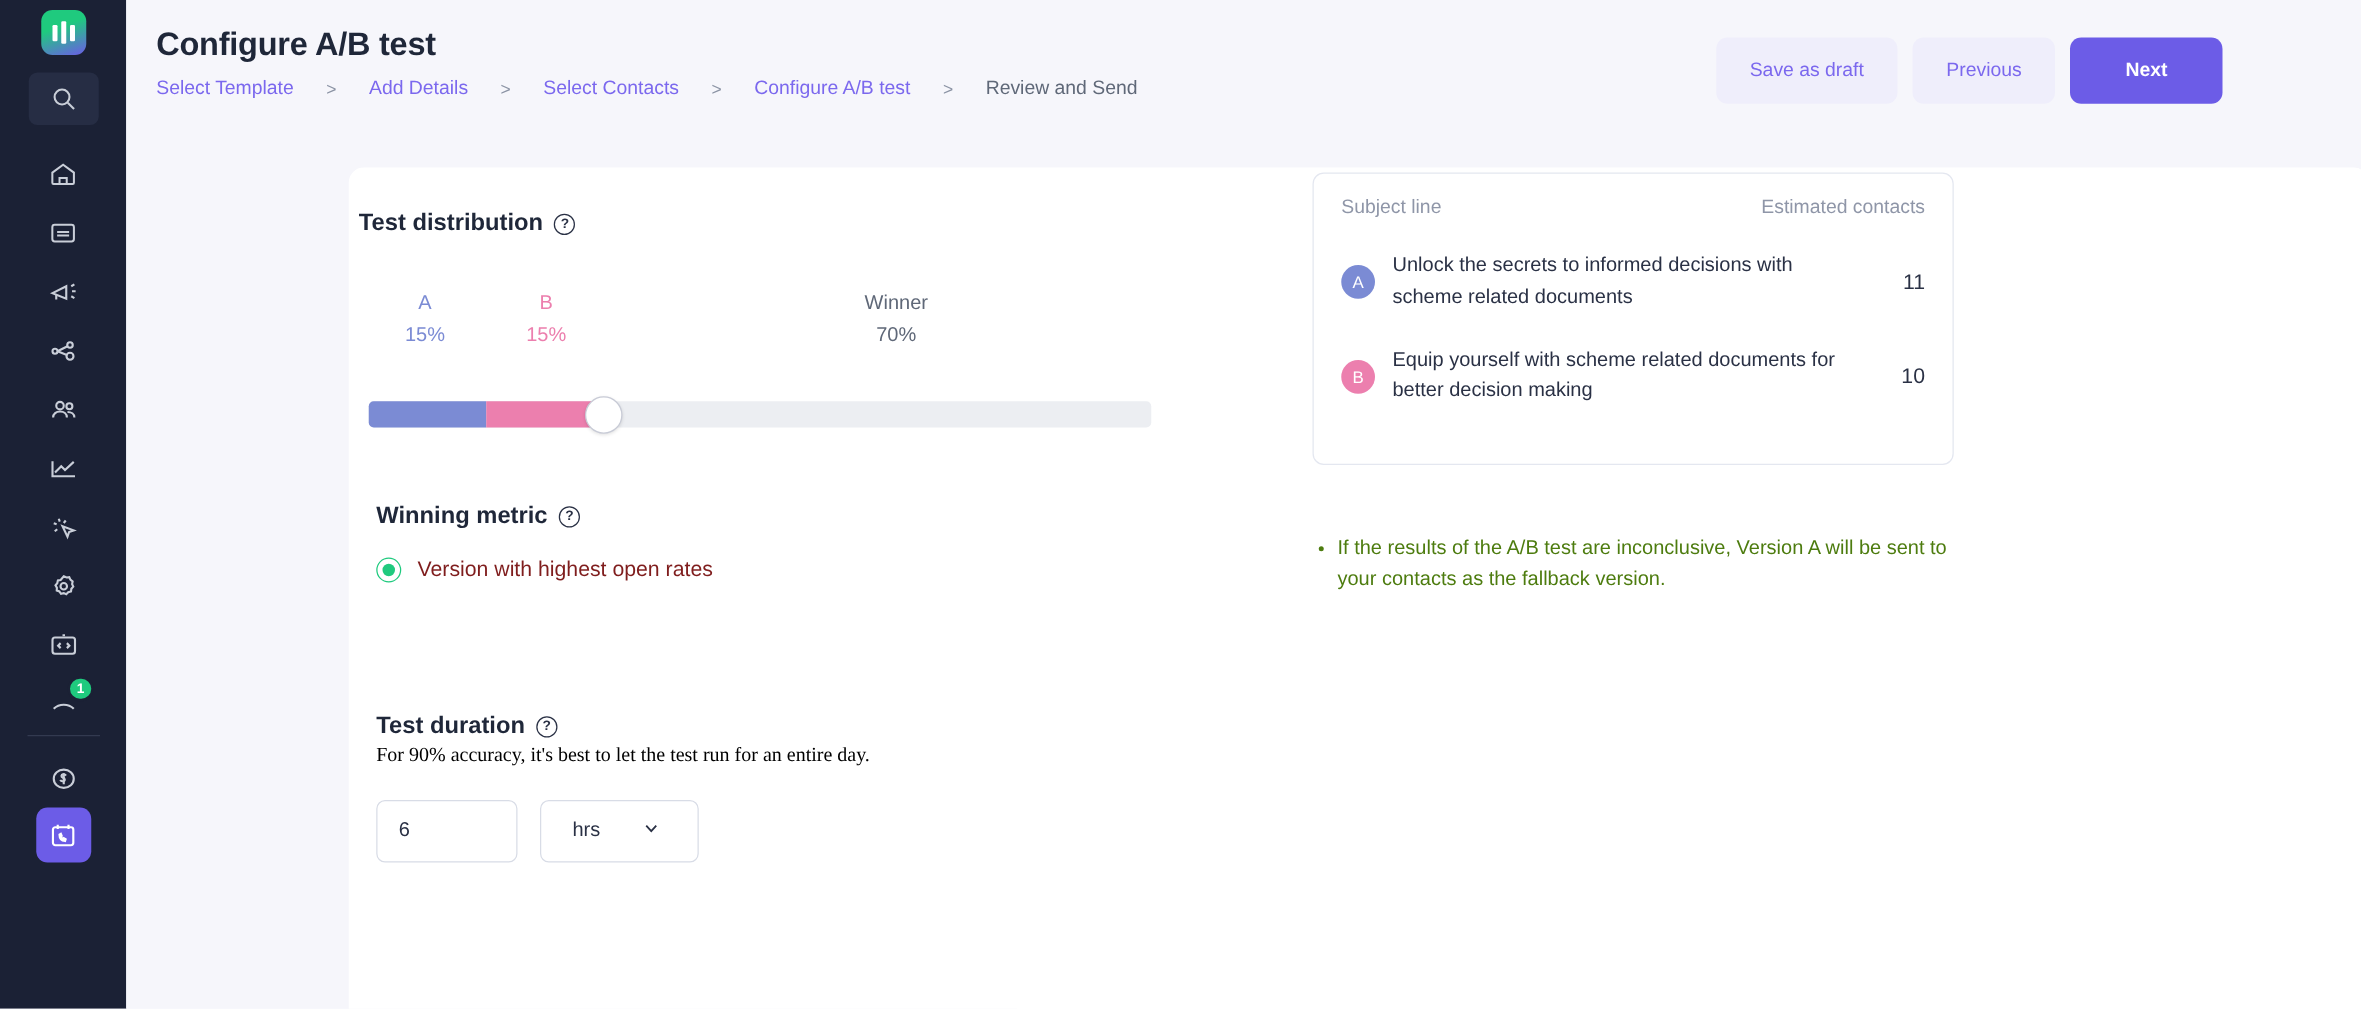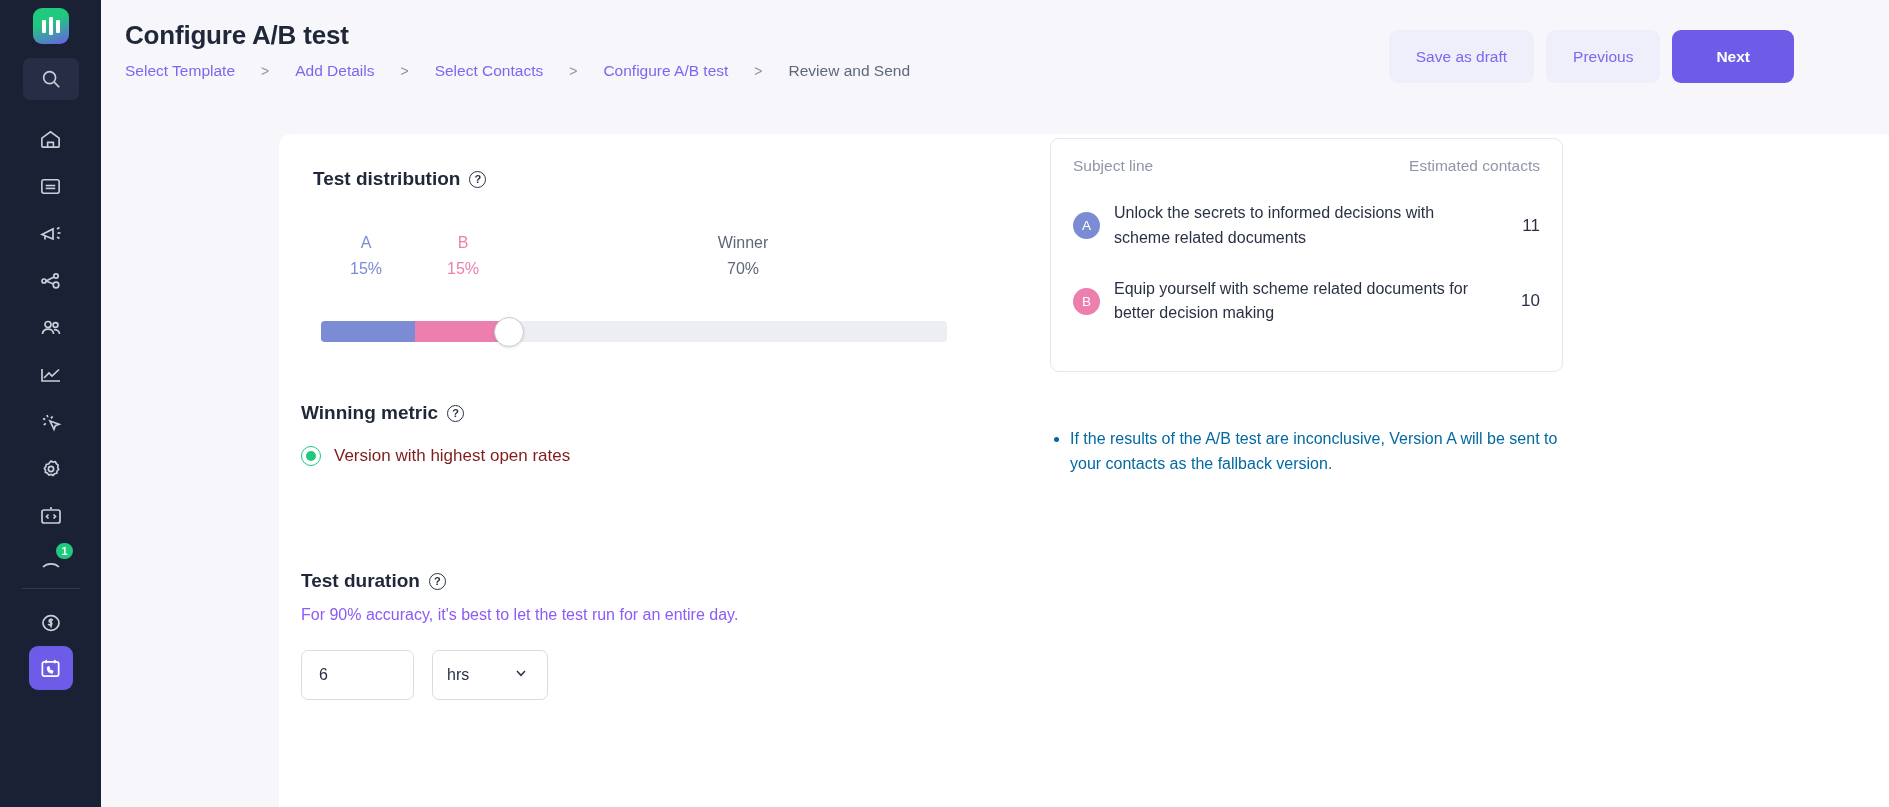--- a/index.html
+++ b/index.html
@@ -68,21 +68,21 @@
   }
   .crumbs {
     margin-top: 11px; font-size: 15.5px; color: #6c5ce7;
     display: flex; align-items: center; gap: 17px;
   }
   .crumb { color: #7b68ee; cursor: pointer; }
   .crumb.current { color: #5f6878; }
   .crumb-sep { color: #8b93a4; margin: 0 9px; font-size: 14px; }
 
   .head-actions {
-    position: absolute; right: 95px; top: 30px;
+    position: absolute; right: 111px; top: 30px;
     display: flex; align-items: center; gap: 12px;
   }
   .btn {
     height: 53px; border-radius: 9px; border: none;
     font-size: 15.5px; font-family: inherit; cursor: pointer;
     display: flex; align-items: center; justify-content: center;
   }
   .btn-ghost { background: #efeefb; color: #7b68ee; padding: 0 27px; }
   .btn-primary { background: #6c5ce7; color: #fff; padding: 0 44px; font-weight: 600; }
 
@@ -98,21 +98,21 @@
     display: flex; align-items: center; gap: 9px;
   }
   .q-ico {
     width: 17px; height: 17px; border-radius: 50%;
     border: 1.6px solid #2a3145; color: #2a3145;
     font-size: 11px; font-weight: 700;
     display: flex; align-items: center; justify-content: center;
     line-height: 1; cursor: pointer;
   }
 
-  .dist-wrap { position: absolute; left: 34px; top: 34px; width: 700px; }
+  .dist-wrap { position: absolute; left: 8px; top: 34px; width: 700px; }
   .dist-labels { position: relative; height: 60px; margin-top: 44px; }
   .dist-col { position: absolute; text-align: center; }
   .dist-col .k { font-size: 16px; }
   .dist-col .v { font-size: 16px; margin-top: 8px; }
   .col-a { left: 13px; width: 80px; color: #7b8bd4; }
   .col-b { left: 110px; width: 80px; color: #ec7fae; }
   .col-w { left: 370px; width: 120px; color: #5f6878; }
 
   .slider-track {
     position: absolute; left: 8px; top: 153px;
@@ -143,32 +143,32 @@
     display: flex; align-items: center; justify-content: center;
   }
   .radio.on { border-color: #1fca7e; }
   .radio.on::after {
     content: ''; width: 10px; height: 10px; border-radius: 50%;
     background: #1fca7e;
   }
   .radio-label { font-size: 17px; color: #7f1d1d; }
 
   .dur-wrap { position: absolute; left: 22px; top: 436px; width: 600px; }
-  .dur-desc { font-size: 16px; color: #8b5cf6; margin-top: 14px; }
+  .dur-desc { font-size: 16px; color: #000000; margin-top: 4px; font-family: Liberation Serif, serif; }
   .dur-fields { display: flex; gap: 18px; margin-top: 26px; }
   .num-input {
     width: 113px; height: 50px; border: 1px solid #d8dce6;
     border-radius: 7px; background: #fff; font-size: 16px;
     color: #2a3145; padding: 0 17px; font-family: inherit;
   }
   .sel-wrap { position: relative; width: 113px; height: 50px; }
   .sel-box {
-    width: 116px; height: 50px; border: 1px solid #d8dce6;
+    width: 127px; height: 50px; border: 1px solid #d8dce6;
     border-radius: 7px; background: #fff; font-size: 16px;
-    color: #2a3145; padding: 0 14px; display: flex; align-items: center;
+    color: #2a3145; padding: 0 25px; display: flex; align-items: center;
     cursor: pointer;
   }
   .sel-caret {
     position: absolute; right: 16px; top: 50%; transform: translateY(-50%);
     pointer-events: none; color: #2a3145;
   }
 
   
   .subject-card {
     position: absolute; left: 771px; top: 4px;
@@ -194,21 +194,21 @@
   .subj-text {
     flex: 1; font-size: 16px; color: #2a3145; line-height: 1.55;
   }
   .subj-count {
     width: 44px; text-align: right; font-size: 17px; color: #2a3145;
   }
 
   .note-wrap { position: absolute; left: 771px; top: 284px; width: 520px; }
   .note-title { font-size: 16.5px; font-weight: 700; color: #1f2739; }
   .note-list { margin: 9px 0 0 20px; }
-  .note-list li { font-size: 16px; color: #0369a1; line-height: 1.55; }
+  .note-list li { font-size: 16px; color: #4d7c0f; line-height: 1.55; }
 </style>
 </head>
 <body>
 
 <div class="app">
 
   <div class="sidebar">
     <div class="logo">
       <span class="bar b1"></span>
       <span class="bar b2"></span>

